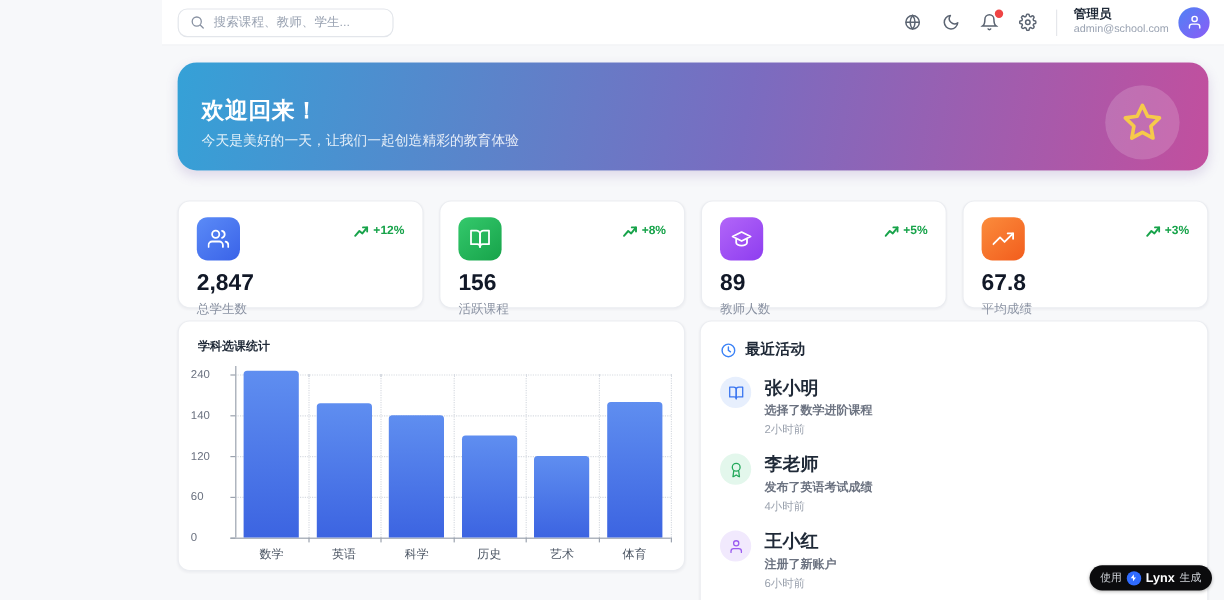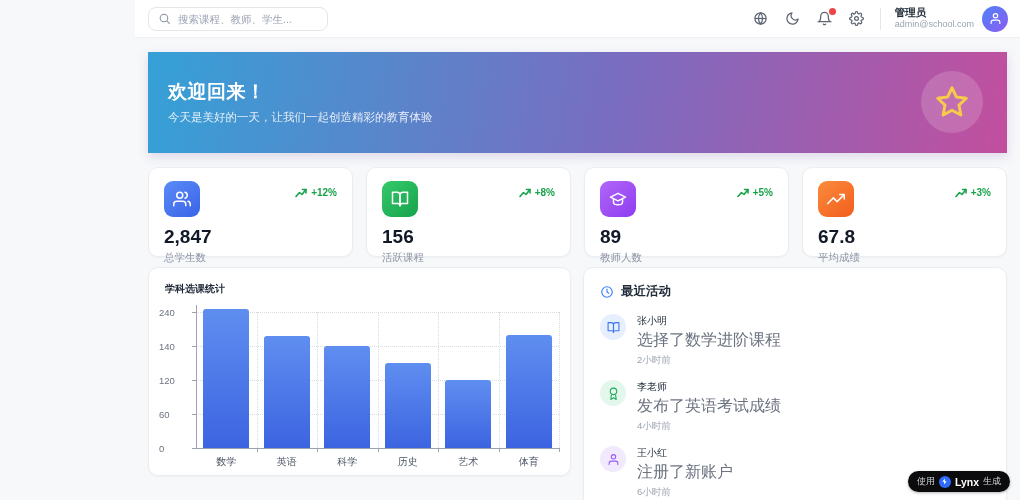--- a/index.html
+++ b/index.html
@@ -24,21 +24,21 @@
   .usertext { line-height:1.25; }
   .username { font-size:10.5px; font-weight:bold; color:#1f2937; }
   .useremail { font-size:9px; color:#9aa3b2; }
   .avatar { width:26px; height:26px; border-radius:50%; background:linear-gradient(135deg,#4f82f5,#8b5cf6);
             display:flex; align-items:center; justify-content:center; color:#fff; }
   .avatar svg { width:13px; height:13px; }
 
   
   .content { position:absolute; left:148px; top:0; width:859px; height:500px; }
 
-  .banner { position:absolute; left:0; top:52px; width:859px; height:101px; border-radius:0;
+  .banner { position:absolute; left:0; top:52px; width:859px; height:90px; border-radius:16px;
             background:linear-gradient(100deg,#35a1d7 0%,#7a6cc0 55%,#c24f9e 100%);
             box-shadow:0 4px 10px rgba(110,80,160,.18); color:#fff; overflow:hidden; }
   .banner-title { position:absolute; left:20px; top:27px; font-size:19px; font-weight:bold; letter-spacing:.5px; }
   .banner-sub { position:absolute; left:20px; top:58px; font-size:11.5px; color:rgba(255,255,255,.85); }
   .banner-circle { position:absolute; left:773px; top:19px; width:62px; height:62px; border-radius:50%;
                    background:rgba(255,255,255,.16); display:flex; align-items:center; justify-content:center; }
 
   .card { background:#fff; border:1px solid #ebedf1; border-radius:10px; box-shadow:0 1px 2px rgba(16,24,40,.04); }
 
   .stats-row { position:absolute; left:0; top:167px; width:859px; height:90px; display:flex; gap:13px; }
@@ -69,22 +69,22 @@
   
   .activity-card { position:absolute; left:435px; top:267px; width:424px; height:252px; padding:15px 16px; }
   .activity-head { display:flex; align-items:center; gap:7px; }
   .activity-head svg { width:14px; height:14px; color:#3b82f6; }
   .activity-title { font-size:12.5px; font-weight:bold; color:#1f2937; }
   .activity-list { margin-top:14px; }
   .activity-item { display:flex; gap:11px; margin-bottom:13px; }
   .act-icon { width:26px; height:26px; border-radius:50%; flex:0 0 26px; display:flex;
               align-items:center; justify-content:center; }
   .act-icon svg { width:13px; height:13px; }
-  .act-name { font-size:10px; font-weight:normal; color:#1f2937; }
-  .act-desc { font-size:16px; color:#6b7280; margin-top:2px; }
+  .act-name { font-size:15px; font-weight:bold; color:#1f2937; }
+  .act-desc { font-size:10px; color:#6b7280; margin-top:2px;font-weight:bold; }
   .act-time { font-size:9.5px; color:#9ca3af; margin-top:3px; }
 
   
   .lynx-badge { position:absolute; right:10px; bottom:8px; height:21px; background:#0b0b0d; border-radius:11px;
                 display:flex; align-items:center; gap:4px; padding:0 9px; cursor:pointer; box-shadow:0 1px 3px rgba(0,0,0,.3); }
   .lynx-badge .small { font-size:9px; color:#d1d5db; }
   .lynx-badge .brand { font-size:10.5px; font-weight:bold; color:#fff; }
   .lynx-logo { width:12px; height:12px; border-radius:50%; background:#2f6bff; display:flex;
                align-items:center; justify-content:center; }
   .lynx-logo svg { width:7px; height:7px; }

